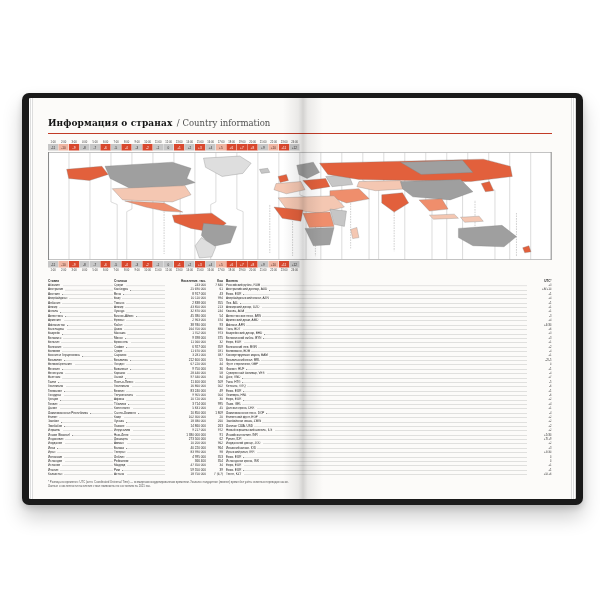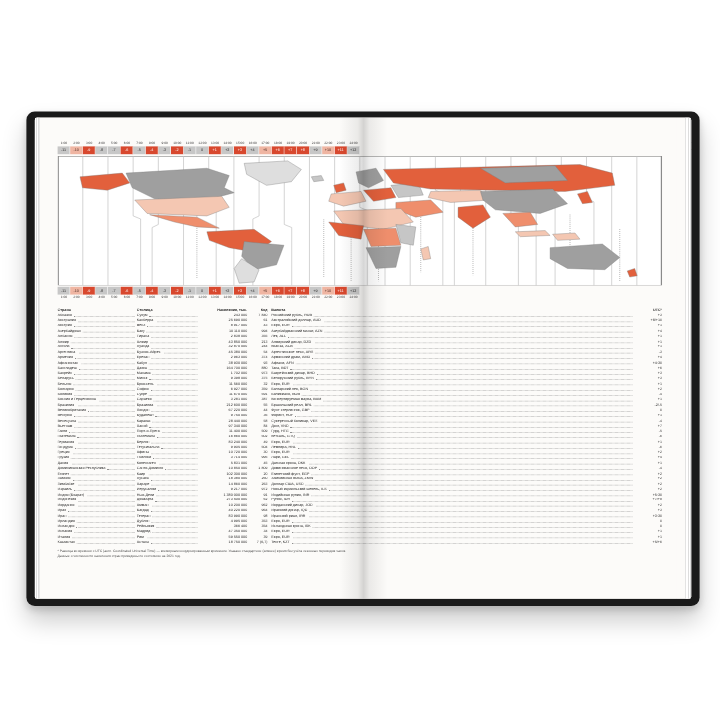--- a/index.html
+++ b/index.html
@@ -59,20 +59,25 @@
   .foot{font-size:5.6px;color:#555555;line-height:1.35;}
 </style>
 </head>
 <body>
 
 <div class="scene">
   <div class="book">
     <div class="pages">
 
       <div class="page page-left">
+        <div class="title-block">
+          <span class="title-ru">Информация о странах</span>
+          <span class="title-en">/ Country information</span>
+          <div class="rule"></div>
+        </div>
 
         <div style="height:5px"></div>
 
         <div class="mw mw-tzt">
           <div class="micro tzrow" id="tzt-top">
               <div class="tzt">1:00</div>
               <div class="tzt">2:00</div>
               <div class="tzt">3:00</div>
               <div class="tzt">4:00</div>
               <div class="tzt">5:00</div>

